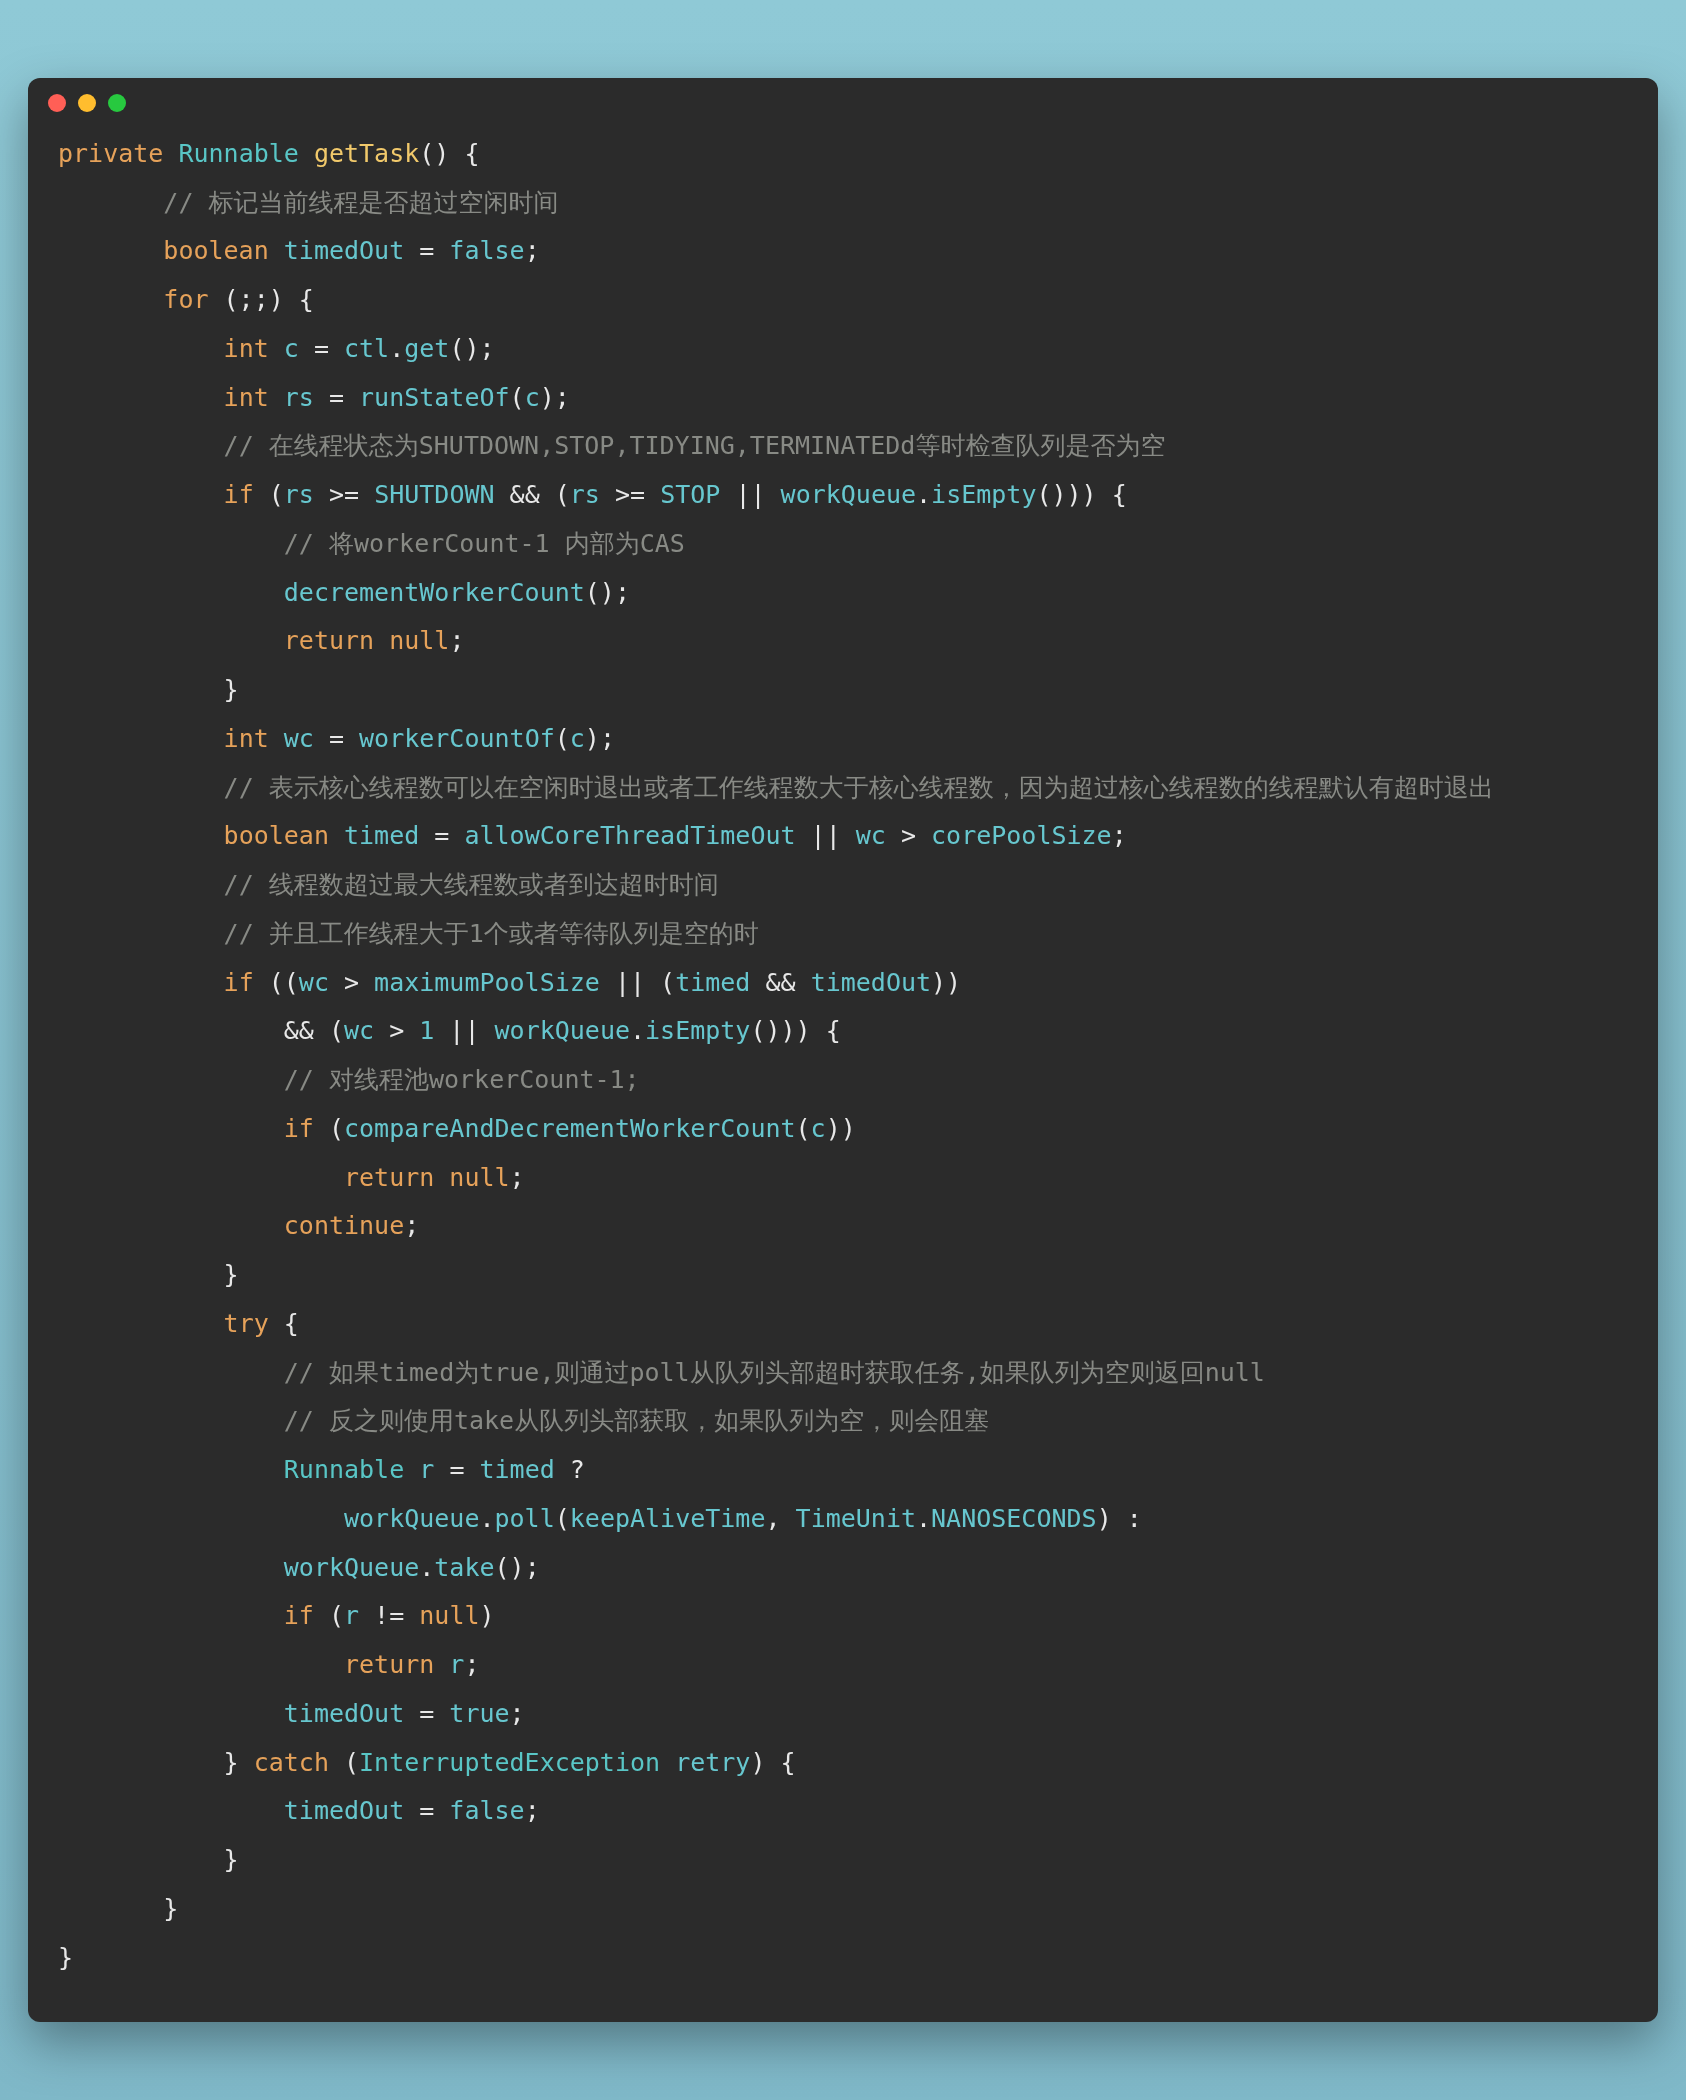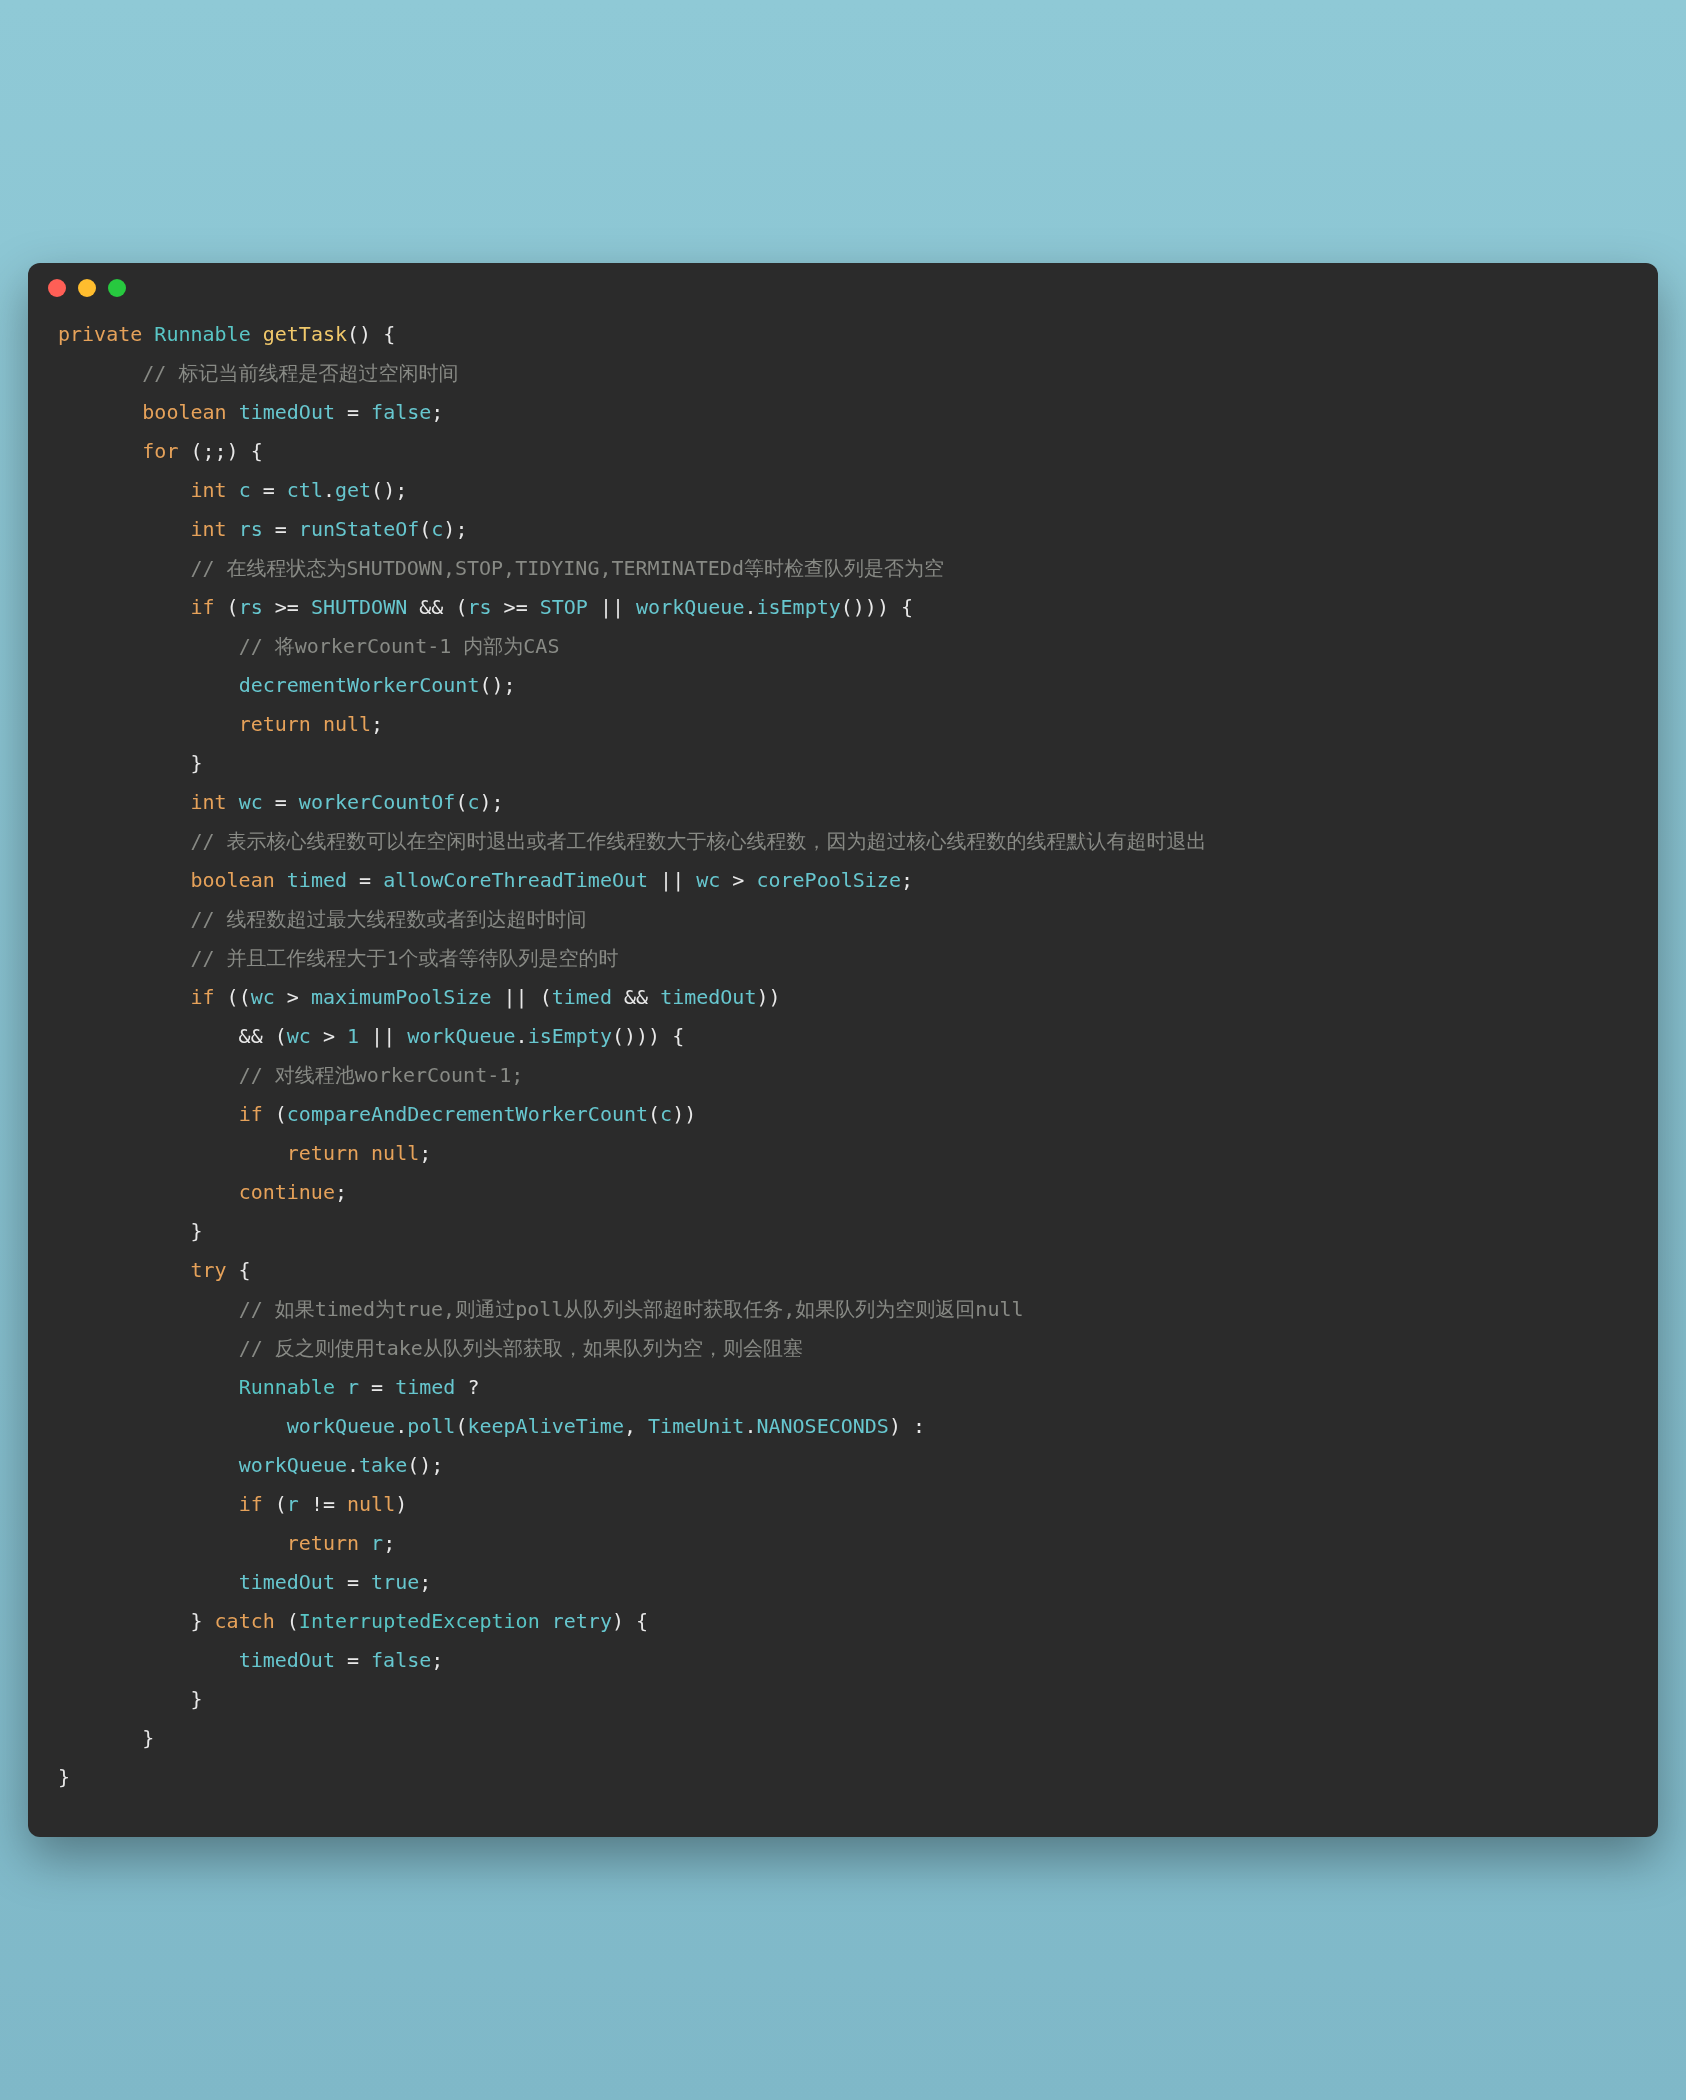--- a/index.html
+++ b/index.html
@@ -29,21 +29,21 @@
   .dot {
     width: 18px;
     height: 18px;
     border-radius: 50%;
   }
   .dot.red { background: #ff5f56; }
   .dot.yellow { background: #ffbd2e; }
   .dot.green { background: #27c93f; }
   .code {
     padding: 10px 30px 40px 30px;
-    font-size: 20px;
+    font-size: 25px;
     line-height: 1.95;
     white-space: pre;
     color: #f8f8f2;
     font-weight: 500;
     overflow-x: auto;
   }
   .kw-private { color: #e6a25a; }
   .kw-type    { color: #59c6c6; }
   .kw-method  { color: #f1c96b; }
   .kw-bool    { color: #e6a25a; }

